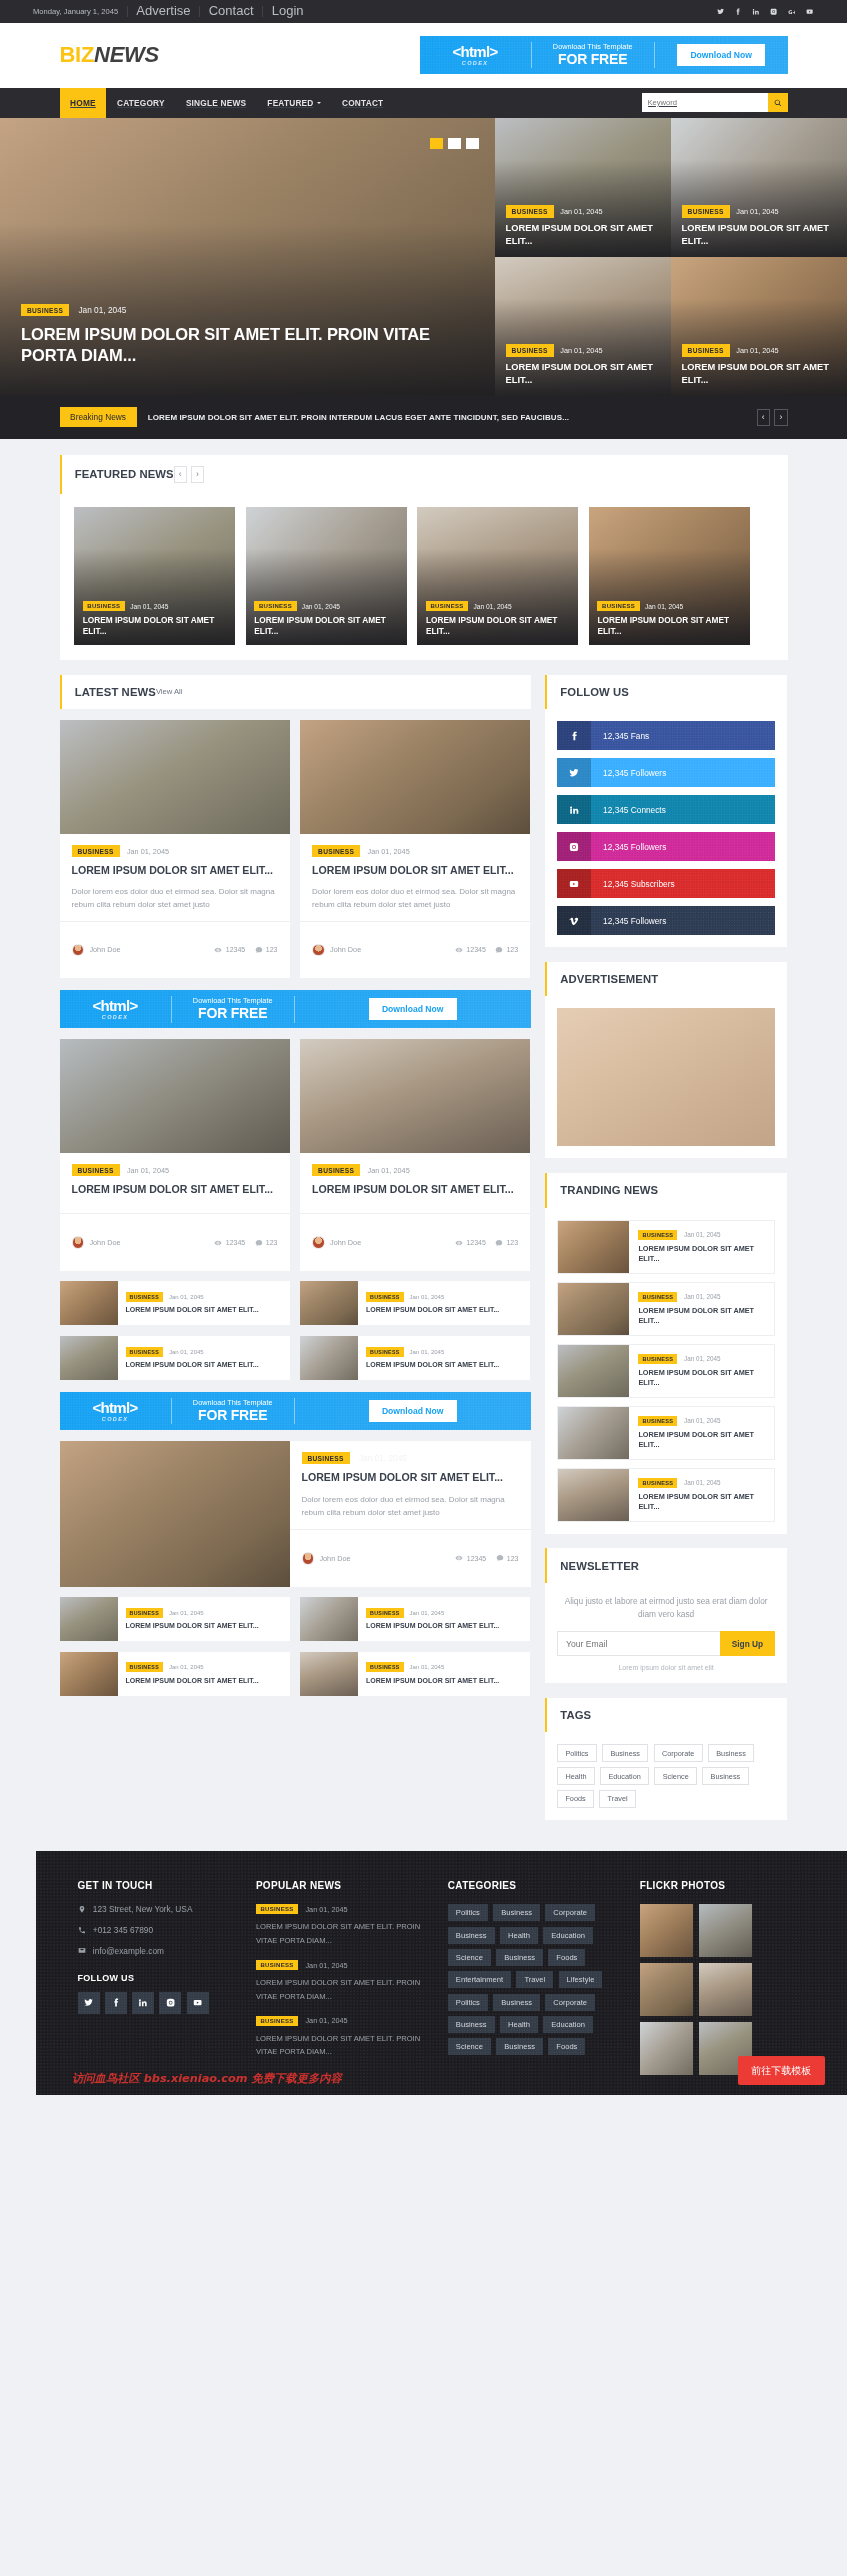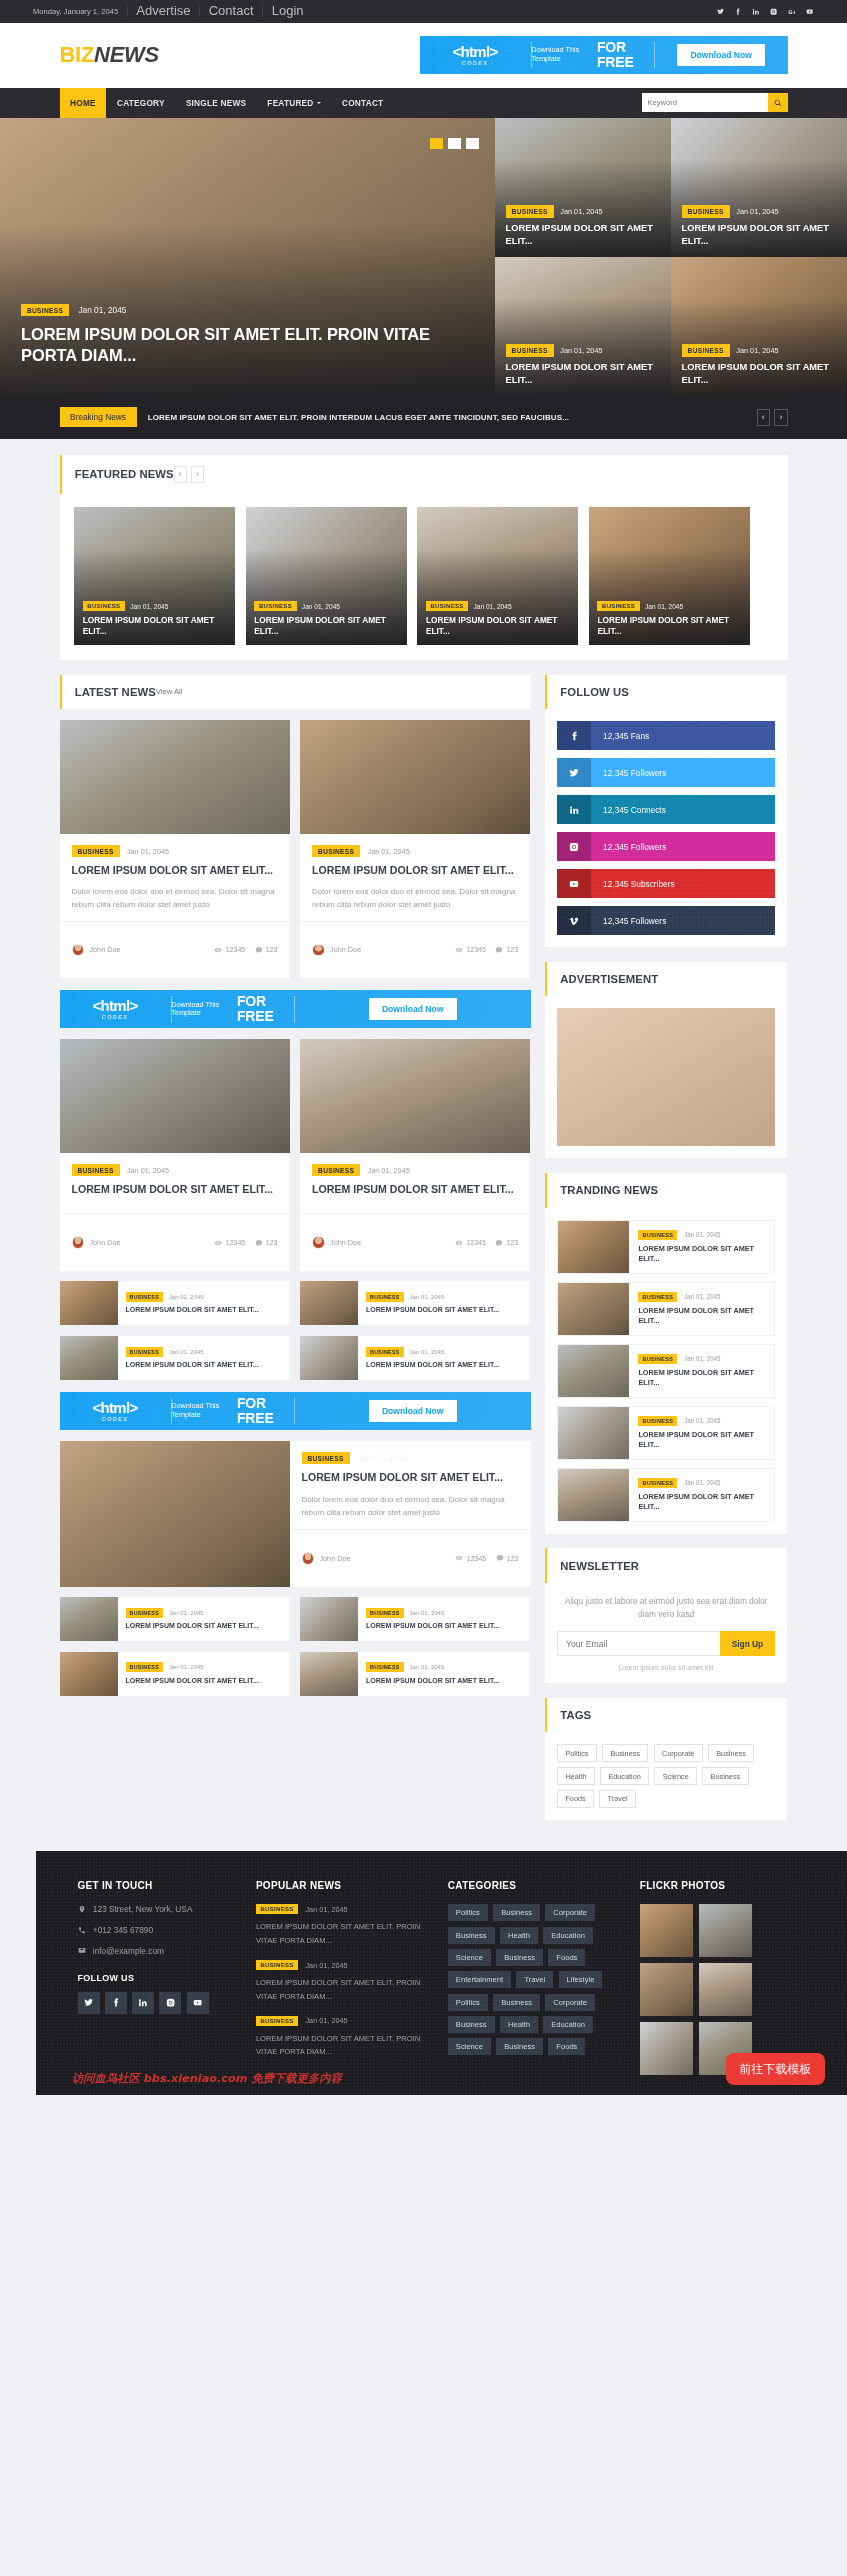--- a/index.html
+++ b/index.html
@@ -52,31 +52,31 @@
   .banner::after{
     content:""; position:absolute; inset:0;
     background-image: radial-gradient(rgba(255,255,255,.13) 0.7px, transparent 0.7px);
     background-size: 2.6px 2.6px; pointer-events:none;
   }
   .banner .bseg { display:flex; align-items:center; justify-content:center; height:100%; position:relative; z-index:2;}
   .banner .seg1 { width: 111px; flex-direction: column; }
   .banner .htmlmark { color: #fff; font-size: 15px; font-weight: bold; line-height: 1; letter-spacing: -0.7px;}
   .banner .codex { color: #cfeaff; font-size: 5.6px; font-style: italic; font-weight: bold; letter-spacing: 1.3px; margin-top: 0.7px;}
   .banner .divider { width: 0.7px; height: 26.5px; background: rgba(255,255,255,.45); }
-  .banner .seg2 { width: 123px; flex-direction: row; }
+  .banner .seg2 { width: 123px; flex-direction: column; }
   .banner .small { color: #fff; font-size: 7.3px; line-height:1.2; }
   .banner .big { color: #fff; font-size: 14px; font-weight: bold; line-height: 1.1; letter-spacing:-0.2px;}
   .banner .seg3 { flex: 1; }
   .banner .dlbtn {
     background: #fff; color: #17a2f3; font-size: 8.6px; font-weight: bold;
     padding: 6px 13.2px; border: none; cursor: pointer; white-space: nowrap;
   }
 
   
-  .nav { background: #2b2b30; height: 30px; }
+  .nav { background: #2b2b30; height: 30px; text-decoration: underline; }
   .nav .wrap { display: flex; align-items: stretch; height: 30px; justify-content: space-between;}
   .navlist { display: flex; align-items: stretch; }
   .navlist a {
     display: flex; align-items: center; padding: 0 10.6px;
     color: #e3e4e8; font-size: 8.3px; font-weight: bold; text-decoration: none;
     letter-spacing: 0.2px;
   }
   .navlist a.active { background: #fcc312; color: #2b2b30; }
   .caret { display:inline-block; margin-left:3.3px; border-left:2.3px solid transparent; border-right:2.3px solid transparent; border-top:2.6px solid currentColor;}
   .searchbox { display: flex; align-items: center; align-self: center; }
@@ -298,21 +298,21 @@
     padding: 4px 8px; text-decoration: none; cursor: pointer; position: relative; overflow:hidden;
   }
   .fcat::after{content:"";position:absolute;inset:0;background-image:radial-gradient(rgba(255,255,255,.1) 0.7px,transparent 0.7px);background-size:2.6px 2.6px;}
   .fcat span { position: relative; z-index: 2; }
 
   .flickr { display: flex; flex-wrap: wrap; gap: 6px; }
   .flickr div { width: 53px; height: 53px; position:relative; overflow:hidden;}
 
   .dlbadge {
     position: absolute; right: 22.5px; bottom: 10.6px; background: #ec3a35; color: #fff;
-    font-size: 12px; padding: 7.3px 13.2px; border-radius: 8px; z-index: 5; cursor: pointer;
+    font-size: 10px; padding: 7.3px 13.2px; border-radius: 2px; z-index: 5; cursor: pointer;
     font-family: "DejaVu Sans", sans-serif;
   }
   .watermark {
     position: absolute; left: 36px; bottom: 9.3px; color: #d6322e; font-size: 11.3px;
     font-weight: bold; font-style: italic; z-index: 5; white-space: nowrap;
     font-family: "DejaVu Sans", sans-serif; opacity: .95;
   }
 </style>
 </head>
 <body>

